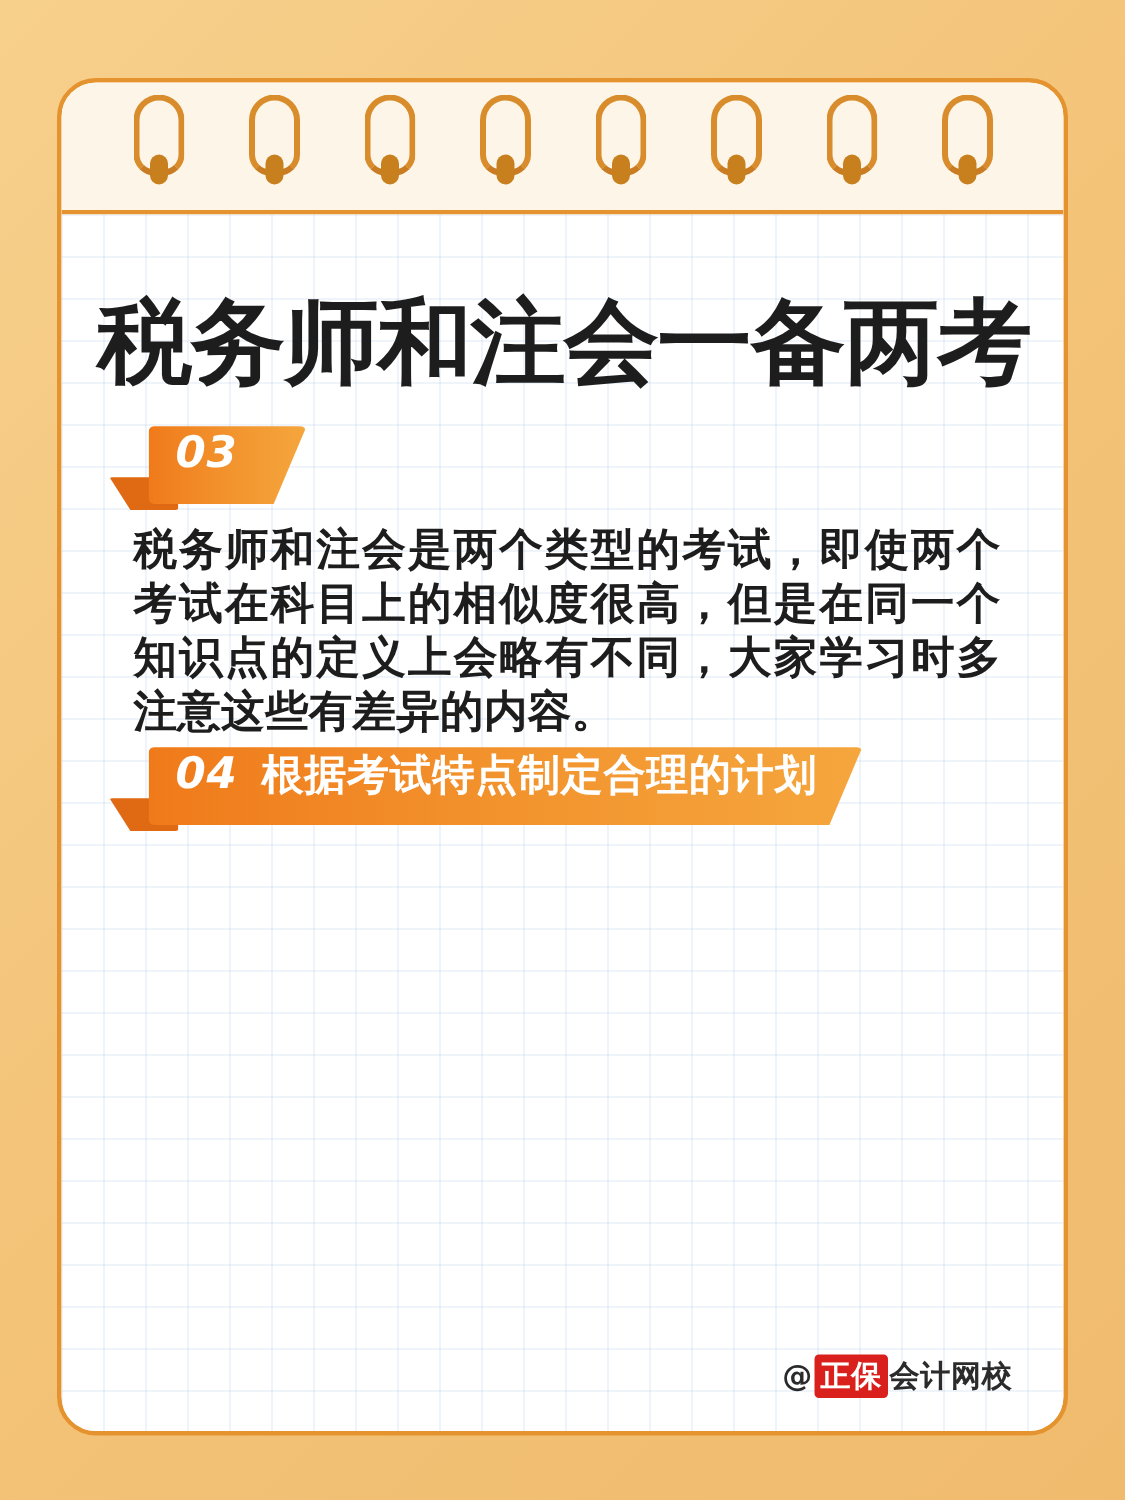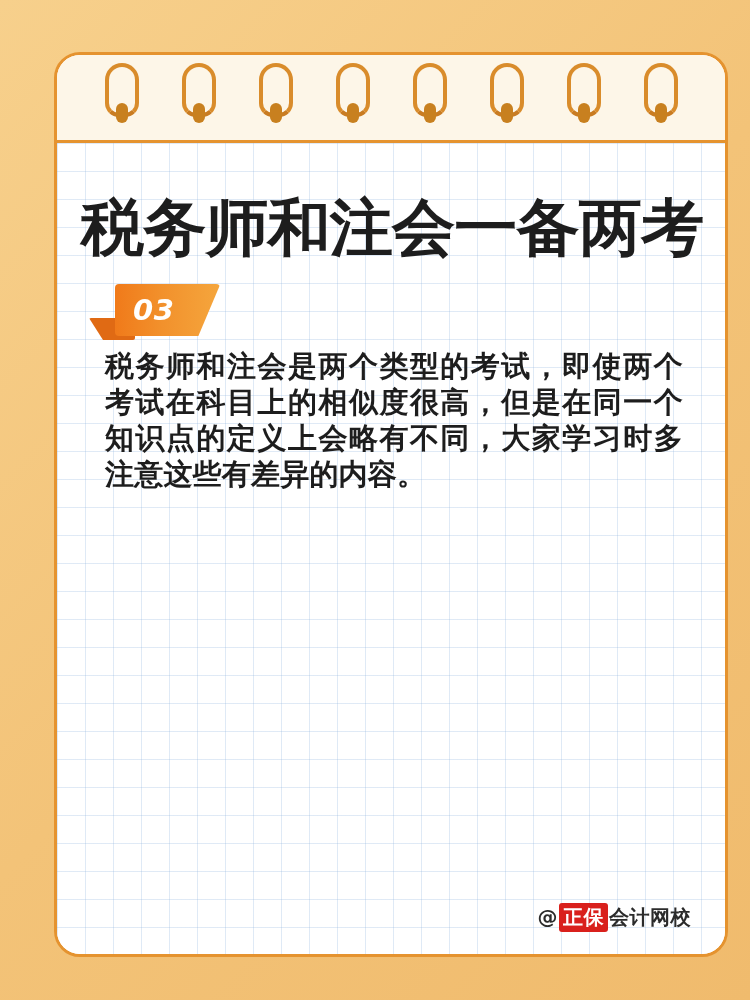--- a/index.html
+++ b/index.html
@@ -19,21 +19,21 @@
     position: relative;
     width: 750px;
     height: 1000px;
     background: linear-gradient(135deg, #f7d08c 0%, #f3c378 50%, #f0bb6d 100%);
     overflow: hidden;
   }
 
   
   .notebook {
     position: absolute;
-    left: 54px;
+    left: 38px;
     top: 52px;
     width: 674px;
     height: 905px;
     background: #ffffff;
     border: 3px solid #e5932f;
     border-radius: 26px;
     box-sizing: border-box;
     overflow: hidden;
     padding-left: 12px;
   }
@@ -138,21 +138,20 @@
     height: 52px;
   }
   .ribbon-bg {
     position: absolute;
     left: 0;
     top: 0;
     height: 52px;
     background: linear-gradient(90deg, #f07a1a 0%, #f2912c 45%, #f5a63d 100%);
     border-radius: 4px 4px 4px 4px;
     display: flex;
-    align-items: center;
     padding: 0 30px 0 18px;
     box-sizing: border-box;
     clip-path: polygon(0 0, 100% 0, calc(100% - 22px) 100%, 0 100%);
   }
   .ribbon-tail {
     position: absolute;
     left: -26px;
     top: 34px;
     width: 46px;
     height: 22px;
@@ -262,20 +261,27 @@
         <div class="ribbon">
           <div class="ribbon-tail"></div>
           <div class="ribbon-bg">
             <span class="ribbon-num">03</span>
           </div>
         </div>
         <div class="para">税务师和注会是两个类型的考试，即使两个考试在科目上的相似度很高，但是在同一个知识点的定义上会略有不同，大家学习时多注意这些有差异的内容。</div>
       </div>
 
       <div class="section">
+        <div class="ribbon">
+          <div class="ribbon-tail"></div>
+          <div class="ribbon-bg">
+            <span class="ribbon-num">04</span>
+            <span class="ribbon-text">根据考试特点制定合理的计划</span>
+          </div>
+        </div>
       </div>
 
     </div>
 
     <div class="footer"><span>@</span><span class="brand-mark">正保</span><span>会计网校</span></div>
 
   </div>
 </div>
 
 </body></html>

